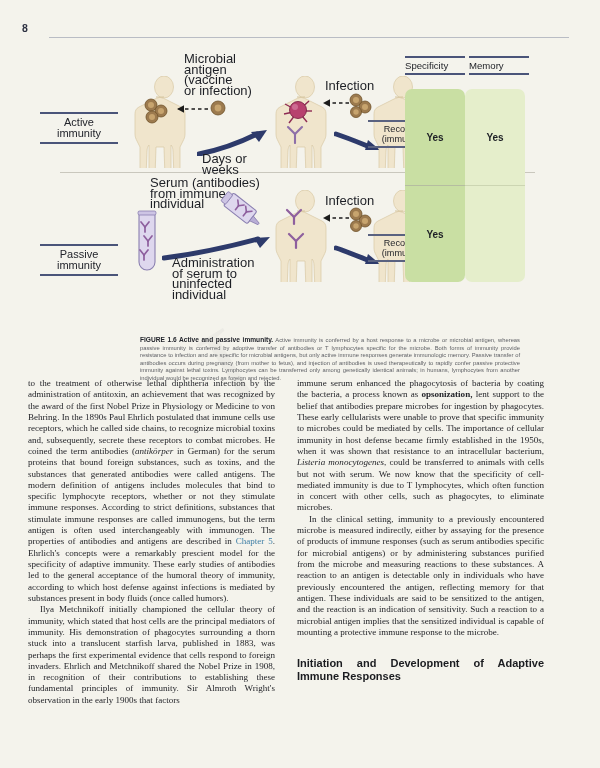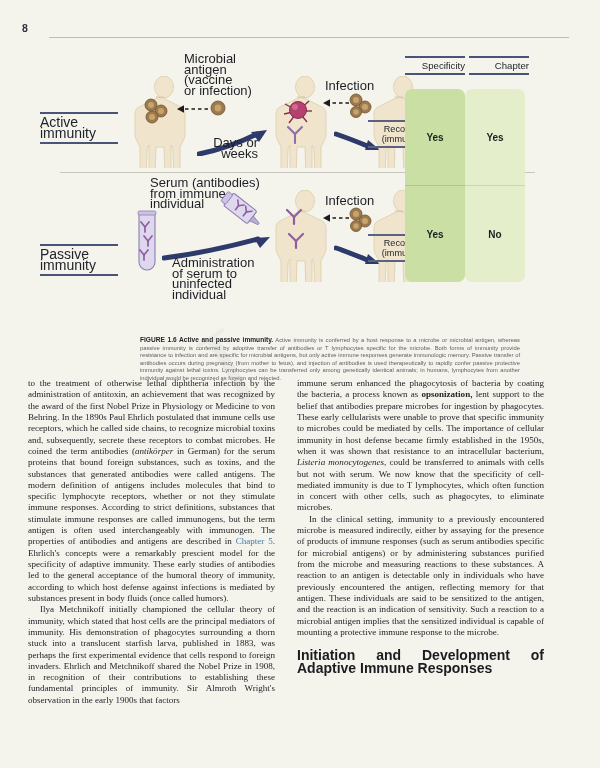--- a/index.html
+++ b/index.html
@@ -38,23 +38,23 @@
     position:absolute;left:0;top:0;width:556px;height:238px;
     background:#f4f3ec;
   }
   .divider-h{
     position:absolute;left:38px;top:122px;width:475px;height:1px;
     background:#c9c7bd;
   }
 
   
   .rowlabel{
-    position:absolute;width:78px;
-    font-family:"Liberation Sans", sans-serif;
-    font-size:14px;line-height:11px;color:#22242b;
+    position:absolute;width:78px;text-align:center;
+    font-family:"Liberation Sans", sans-serif;
+    font-size:11px;line-height:11px;color:#22242b;
   }
   .rowlabel .bar{
     height:2px;background:#4a5479;margin:0 0 3px 0;
   }
   .rowlabel .bar.bot{margin:3px 0 0 0;}
 
   
   .arttext{
     position:absolute;
     font-family:"Liberation Sans", sans-serif;
@@ -75,21 +75,21 @@
     font-size:9.1px;line-height:10.4px;color:#1d1f25;
   }
   .recovery .bar{height:1.6px;background:#5a6280;}
   .recovery .bar.top{margin-bottom:2px;}
   .recovery .bar.bot{margin-top:2px;}
 
   
   .smtable{position:absolute;left:383px;top:0px;width:125px;height:232px;}
   .smhead{position:absolute;top:6px;display:flex;gap:4px;}
   .smhead .cell{
-    width:60px;text-align:right;
+    width:60px;text-align:left;
     font-family:"Liberation Sans", sans-serif;
     font-size:9.6px;color:#1d1f25;
   }
   .smhead .cell .bar{height:2px;background:#4a5479;}
   .smhead .cell .bar.t{margin-bottom:2px;}
   .smhead .cell .bar.b{margin-top:2px;}
   .smcols{position:absolute;top:39px;left:0;display:flex;gap:0;}
   .smcol{width:60px;border-radius:7px;}
   .smcol.spec{background:#c9dfa3;}
   .smcol.mem{background:#e5eecb;}
@@ -123,22 +123,22 @@
   .col.left{left:28px;}
   .col.right{left:297px;}
   .col p{margin:0;text-indent:12px;}
   .col p.noindent{text-indent:0;}
   .xref{color:#3f7fa6;}
   .ital{font-style:italic;}
   .bold{font-weight:bold;}
   h2.subhead{
     font-family:"Liberation Sans", sans-serif;
     font-weight:bold;
-    font-size:14px;line-height:12.4px;
-    margin:11px 0 6px 0;
+    font-size:11px;line-height:12.4px;
+    margin:19px 0 6px 0;
     color:#1b1c20;
   }
 
   
   .wm{
     position:absolute;left:210px;top:300px;
     font-family:"Liberation Serif", serif;
     font-size:120px;color:rgba(140,140,140,.07);
     transform:rotate(-32deg);pointer-events:none;user-select:none;
   }
@@ -197,21 +197,21 @@
 
     <svg class="arrow" style="left:186px;top:48px;" width="20" height="20" viewBox="0 0 20 20">
       <circle cx="10" cy="10" r="7" fill="#9c7a4e" stroke="#6e5229" stroke-width="0.8"></circle>
       <circle cx="10" cy="10" r="3.4" fill="#c7a46e"></circle>
     </svg>
 
     <svg class="arrow" style="left:175px;top:78px;" width="72" height="28" viewBox="0 0 72 28">
       <path d="M2 26 C22 22 44 14 60 6" stroke="#2d3a6b" stroke-width="5" fill="none" stroke-linecap="round"></path>
       <path d="M70 2 L54 4 L62 14 Z" fill="#2d3a6b"></path>
     </svg>
-    <div class="arttext" style="left:180px;top:88px;white-space:pre-line;text-align:right;width:56px;">Days or
+    <div class="arttext" style="left:180px;top:104px;white-space:pre-line;text-align:left;width:56px;">Days or
 weeks</div>
 
     <div class="body-fig" style="left:252px;top:26px;">
       <svg width="62" height="92" viewBox="0 0 62 92">
         <g fill="#f0e5cc" stroke="#d9c9a5" stroke-width="0.7">
           <ellipse cx="31" cy="11" rx="9.5" ry="11"></ellipse>
           <path d="M31 21 c-6 0 -9 2 -13 4 l-12 6 c-3 1.5 -4 4 -4 7 l0 20 c0 3 1 5 2 7 l3 6 0 30 6 0 1 -26 c0 -3 1 -5 2 -6 l0 32 6 0 1 -30 8 0 1 30 6 0 0 -32 c1 1 2 3 2 6 l1 26 6 0 0 -30 3 -6 c1 -2 2 -4 2 -7 l0 -20 c0 -3 -1 -5.5 -4 -7 l-12 -6 c-4 -2 -7 -4 -13 -4 z"></path>
         </g>
       </svg>
     </div>
@@ -384,32 +384,31 @@
 
     <div class="smtable">
       <div class="smhead">
         <div class="cell">
           <div class="bar t"></div>
           <span>Specificity</span>
           <div class="bar b"></div>
         </div>
         <div class="cell">
           <div class="bar t"></div>
-          <span>Chapter</span>
+          <span>Memory</span>
           <div class="bar b"></div>
         </div>
       </div>
       <div class="smcols">
         <div class="smcol spec">
           <div class="smcell first">Yes</div>
           <div class="smcell">Yes</div>
         </div>
         <div class="smcol mem">
           <div class="smcell first">Yes</div>
-          <div class="smcell">No</div>
         </div>
       </div>
     </div>
   </div>
 
   <div class="figcap">
     <b>FIGURE 1.6 Active and passive immunity.</b><span> Active immunity is conferred by a host response to a microbe or microbial antigen, whereas passive immunity is conferred by adoptive transfer of antibodies or T lymphocytes specific for the microbe. Both forms of immunity provide resistance to infection and are specific for microbial antigens, but only active immune responses generate immunologic memory. Passive transfer of antibodies occurs during pregnancy (from mother to fetus), and injection of antibodies is used therapeutically to rapidly confer passive protective immunity against lethal toxins. Lymphocytes can be transferred only among genetically identical animals; in humans, lymphocytes from another individual would be recognized as foreign and rejected.</span>
   </div>
 </div>
 

